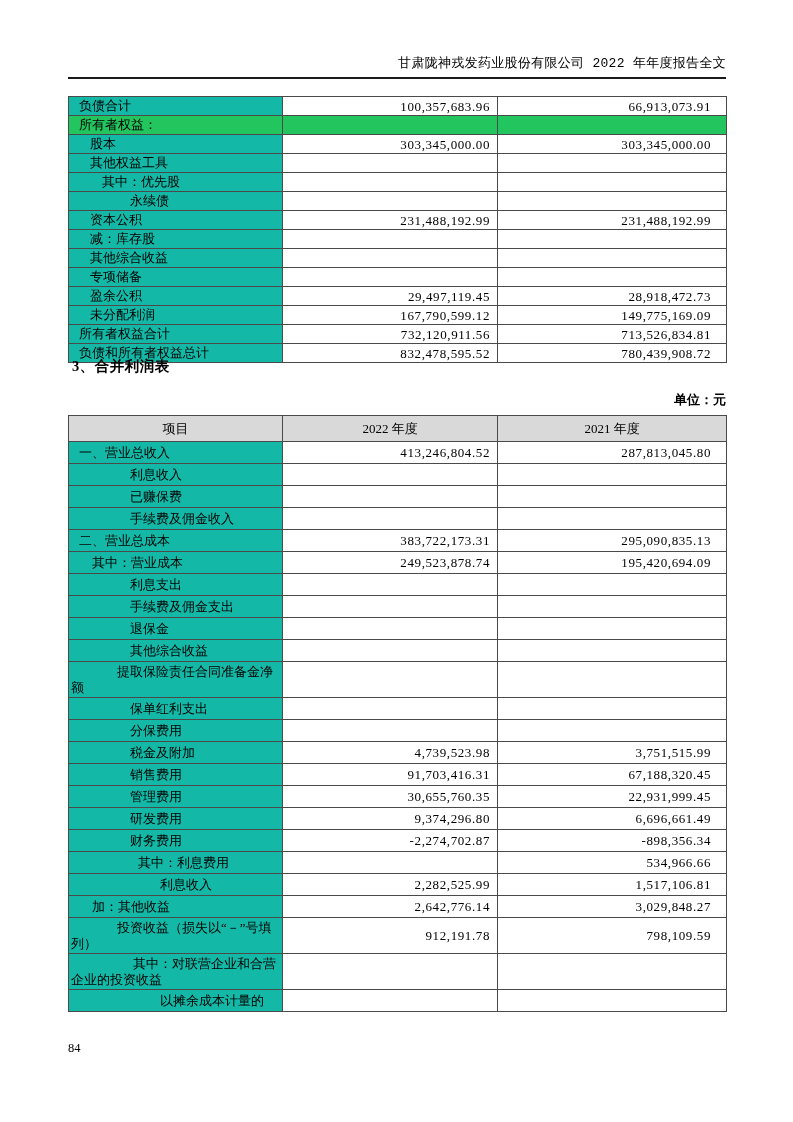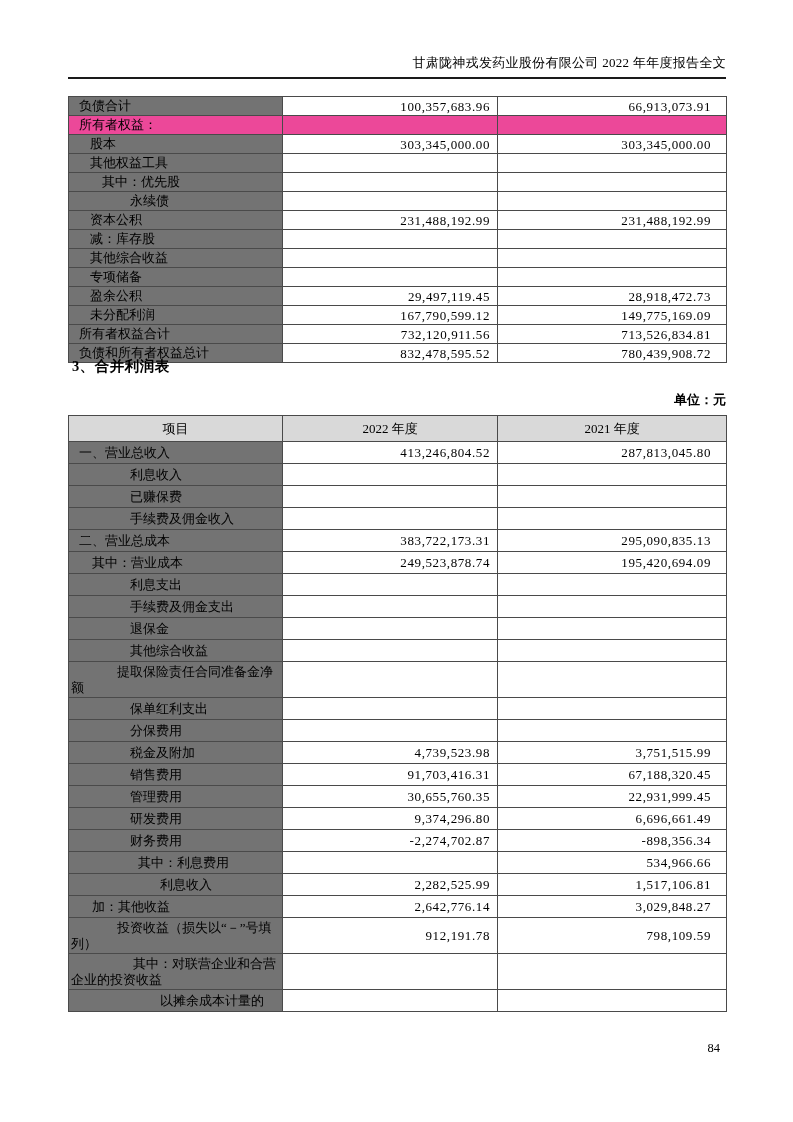--- a/index.html
+++ b/index.html
@@ -16,20 +16,21 @@
     overflow: hidden;
   }
   
   .page-header {
     position: absolute;
     left: 68px; top: 54px; width: 658px;
     text-align: right;
     font-size: 13px;
     letter-spacing: 0.3px;
     white-space: nowrap;
+    font-family: Liberation Mono, monospace;
   }
   .header-rule {
     position: absolute;
     left: 68px; top: 77px; width: 658px;
     border-top: 2px solid #1a1a1a;
   }
   
   table.tbl {
     position: absolute;
     left: 68px;
@@ -38,33 +39,33 @@
     table-layout: fixed;
     font-size: 13px;
   }
   .tbl td, .tbl th {
     border: 1px solid #4a4a4a;
     vertical-align: middle;
     font-weight: normal;
     overflow: hidden;
   }
   .tbl .label-cell {
-    background: #737373;
+    background: #14b8a6;
     text-align: left;
     padding: 1px 4px 1px 2px;
     line-height: 16px;
   }
   .tbl .num-cell {
     background: #ffffff;
     text-align: right;
     letter-spacing: 0.6px;
     padding: 1px 7px 1px 2px;
   }
   .tbl .num-cell.last { padding-right: 15px; }
-  .tbl tr.row-shaded td { background: #ec4899; }
+  .tbl tr.row-shaded td { background: #22c55e; }
   
   .tbl-top td { height: 17px; line-height: 15px; }
   .tbl-top .ind0 { text-indent: 8px; }
   .tbl-top .ind1 { text-indent: 19px; }
   .tbl-top .ind2 { text-indent: 31px; }
   .tbl-top .ind3 { text-indent: 59px; }
   
   .tbl-inc th {
     background: #d9d9d9;
     text-align: center;
@@ -91,21 +92,21 @@
   .unit-label {
     position: absolute;
     left: 68px; top: 391px; width: 658px;
     text-align: right;
     font-size: 13px;
     font-weight: bold;
   }
   .page-number {
     position: absolute;
     left: 68px; top: 1041px; width: 652px;
-    text-align: right;
+    text-align: left;
     font-size: 12.5px;
   }
 </style>
 </head>
 <body>
 
 <div class="page">
 
   <div class="page-header">甘肃陇神戎发药业股份有限公司 2022 年年度报告全文</div>
   <div class="header-rule"></div>

